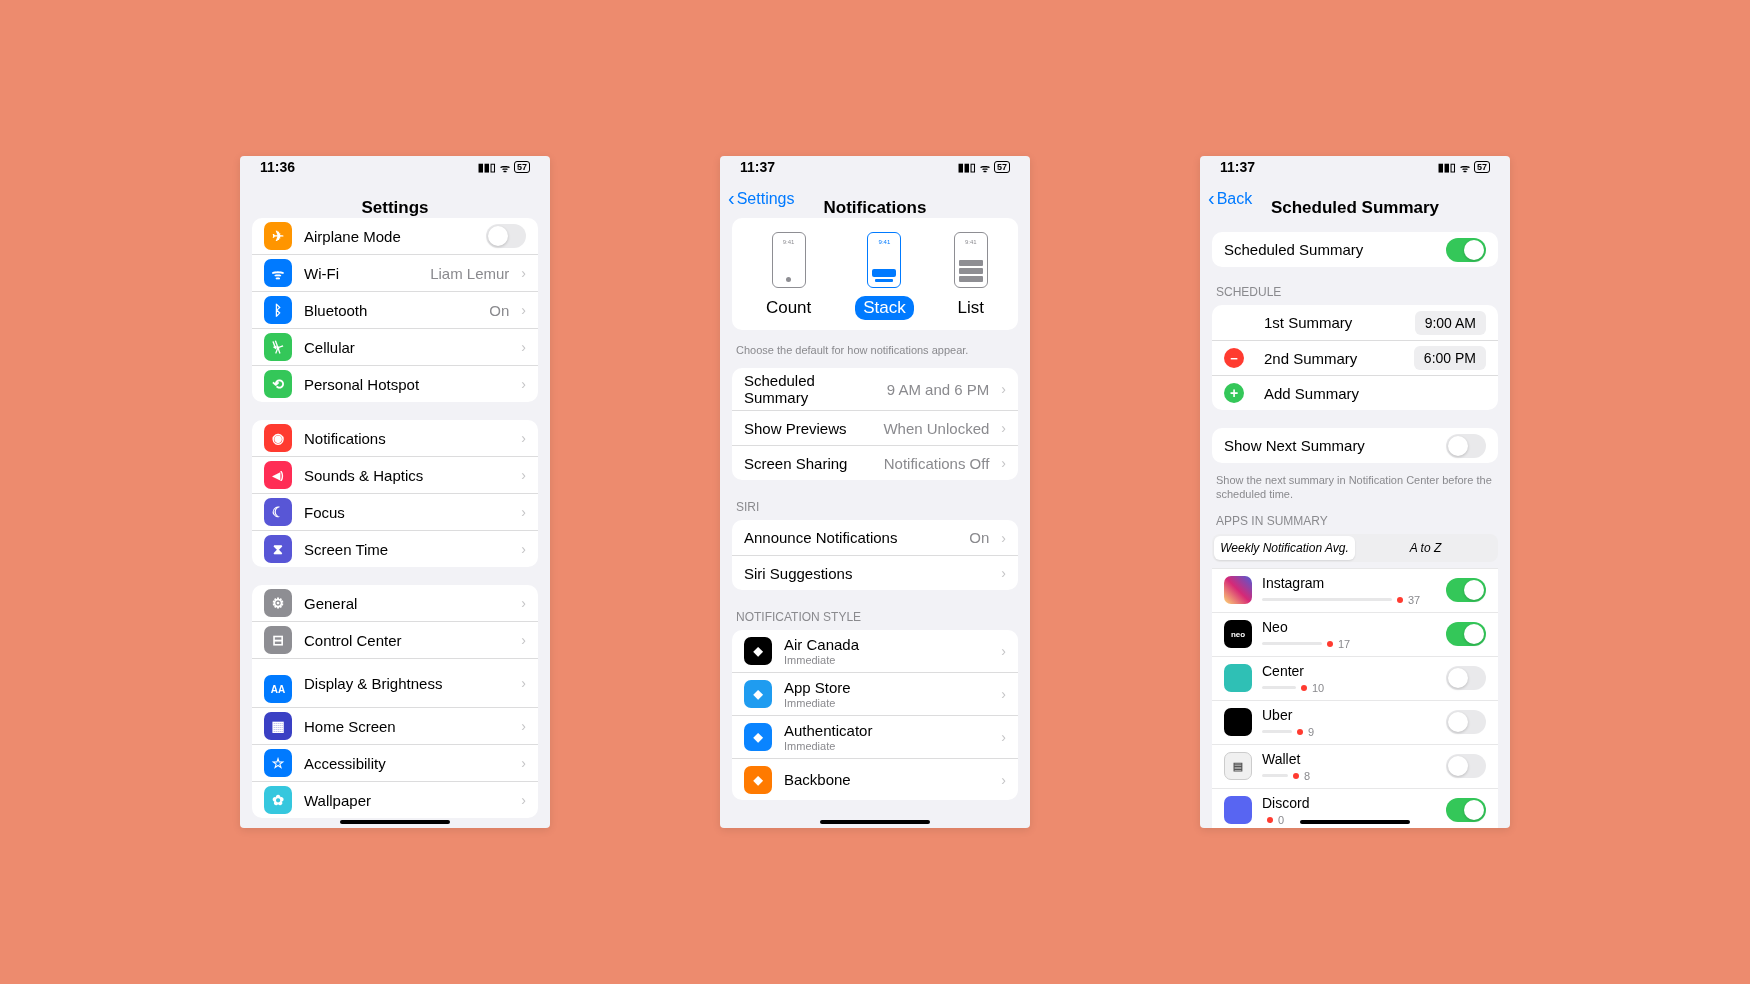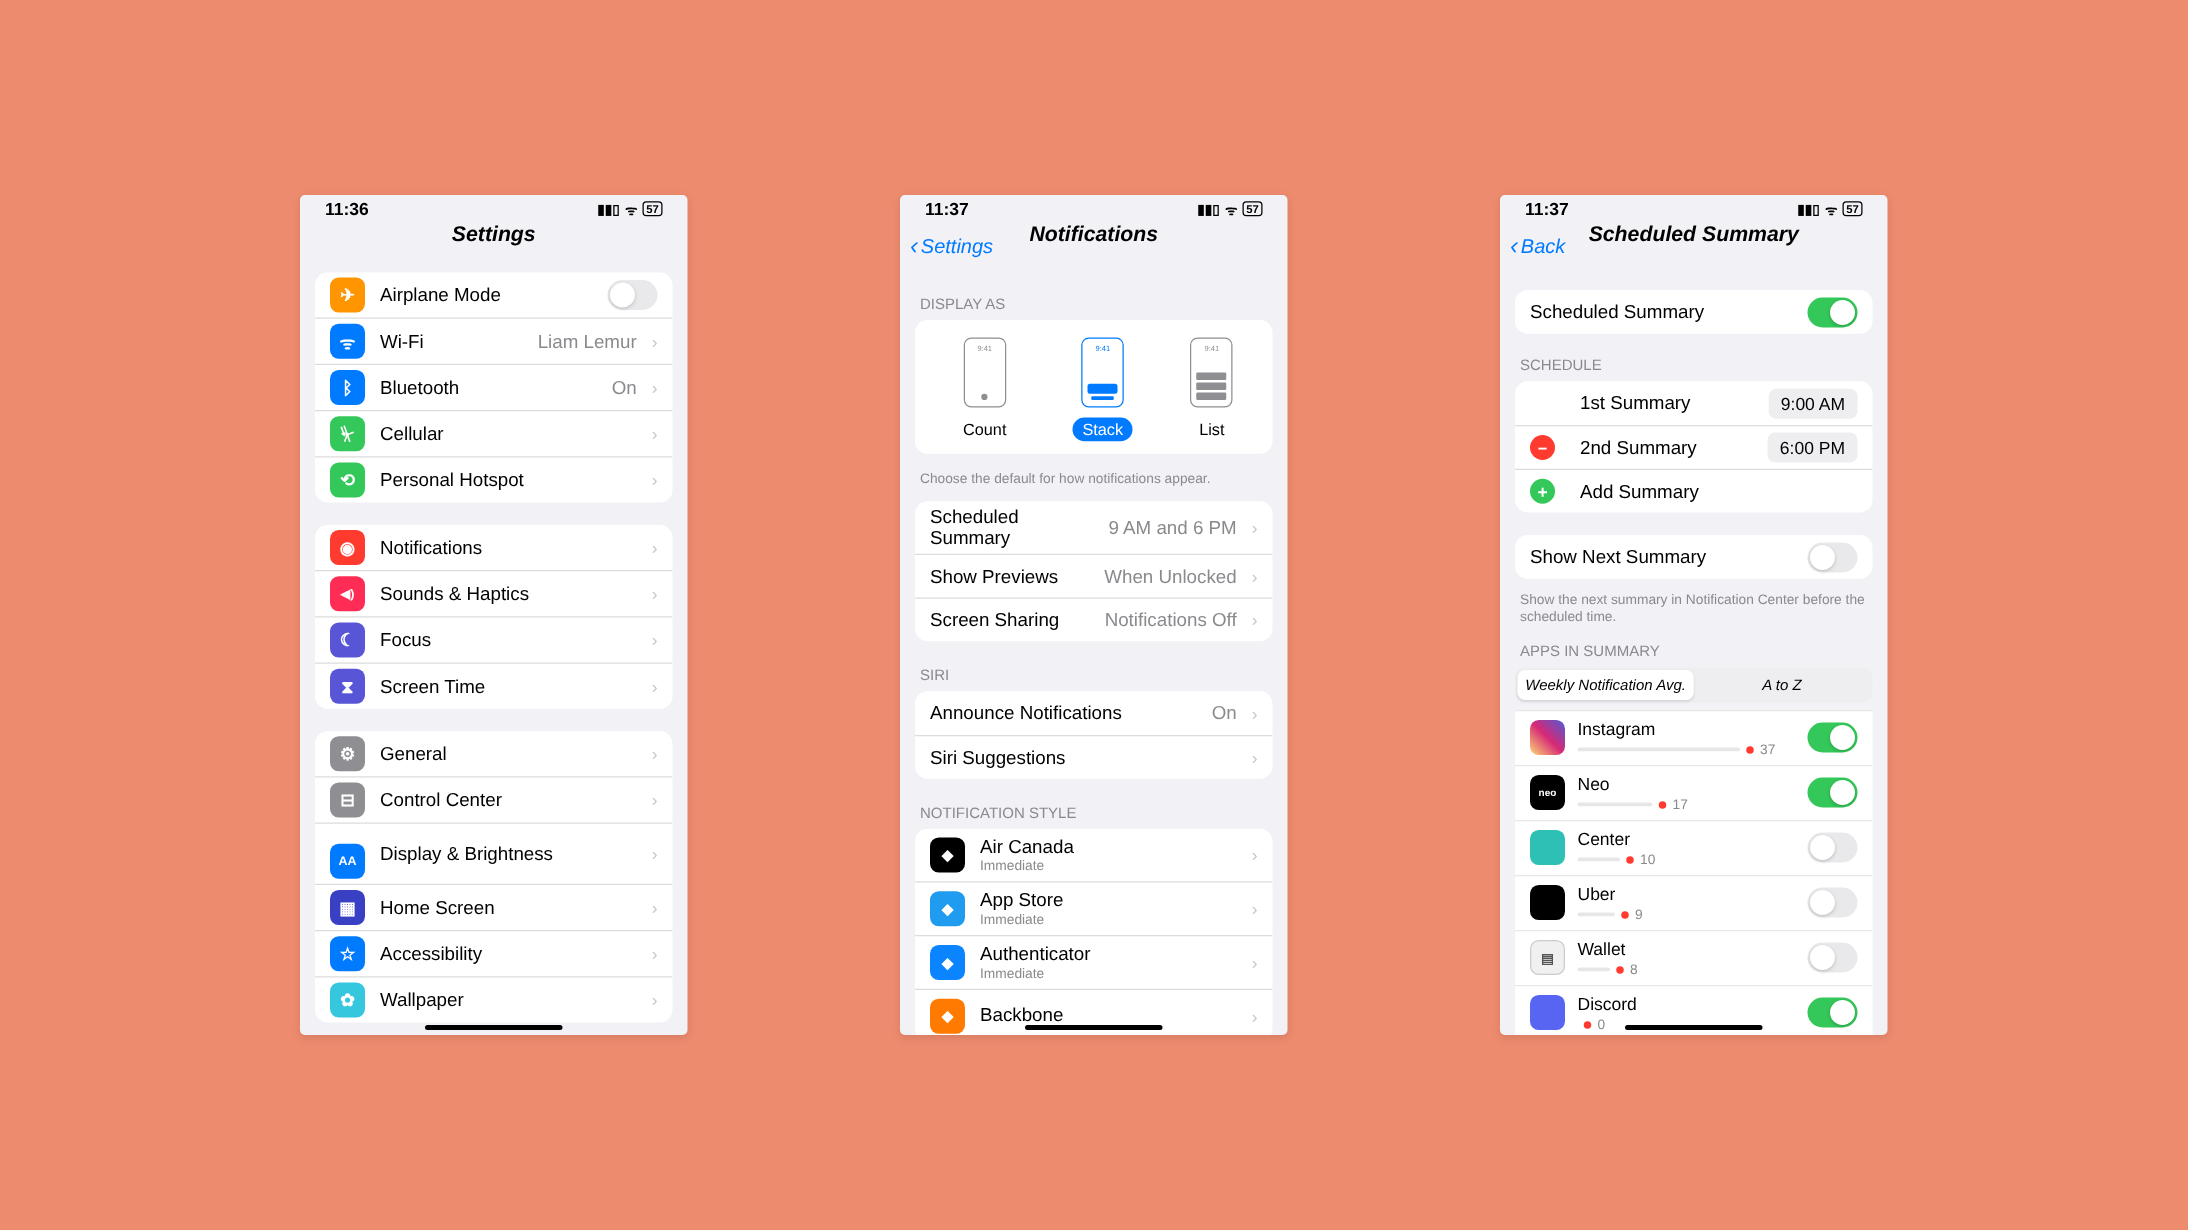--- a/index.html
+++ b/index.html
@@ -29,25 +29,24 @@
     align-items: center;
     padding: 0 20px;
     font-size: 14px;
     font-weight: 600;
     color: #000;
   }
   .status-right { display: flex; gap: 4px; align-items: center; font-size: 11px; }
   .nav-bar {
     height: 40px;
     display: flex;
-    align-items: flex-start;
+    align-items: flex-end;
     justify-content: center;
     position: relative;
     padding: 0 10px;
-    font-style: italic;
   }
   .nav-title { font-size: 17px; font-weight: 600; color: #000; }
   .nav-back {
     position: absolute;
     left: 8px;
     top: 50%;
     transform: translateY(-50%);
     color: #007aff;
     font-size: 16px;
     display: flex;
@@ -104,21 +103,21 @@
   .mini-phone {
     width: 34px; height: 56px; border: 1.5px solid #8e8e93; border-radius: 6px;
     display: flex; flex-direction: column; align-items: center; justify-content: flex-end;
     padding: 3px; position: relative;
   }
   .mini-phone.selected { border-color: #007aff; }
   .mini-phone .mini-time { position: absolute; top: 6px; font-size: 6px; color: #8e8e93; }
   .mini-phone.selected .mini-time { color: #007aff; }
   .mini-bar { width: 24px; height: 3px; background: #8e8e93; border-radius: 1px; margin-bottom: 2px; }
   .mini-phone.selected .mini-bar { background: #007aff; }
-  .opt-label { font-size: 13px; color: #000; padding: 2px 8px; border-radius: 10px; }
+  .opt-label { font-size: 17px; color: #000; padding: 2px 8px; border-radius: 10px; }
   .opt-label.selected { background: #007aff; color: #fff; }
   .caption { font-size: 11px; color: #8a8a8e; padding: 6px 16px 12px; }
   .row2 .sub { font-size: 11px; color: #8a8a8e; }
   .row2 { min-height: 42px; padding: 6px 12px; }
   .row2 .text-col { flex: 1; display: flex; flex-direction: column; gap: 1px; justify-content: center; }
   
   .time-pill {
     background: #eeeef0; border-radius: 6px; padding: 4px 10px;
     font-size: 14px; color: #000;
   }
@@ -251,21 +250,20 @@
     </div>
   </div>
   <div class="nav-bar">
     <div class="nav-back">
       <span class="chevron-back">‹</span>
       <span>Settings</span>
     </div>
     <span class="nav-title">Notifications</span>
   </div>
 
-  <div class="section-header">Display As</div>
   <div class="group group-tight">
     <div class="display-as" id="displayAs">
         <div class="display-opt">
           <div class="mini-phone">
             <div class="mini-time">9:41</div>
             <div style="width: 5px; height: 5px; border-radius: 50%; background: rgb(142, 142, 147); margin-bottom: 2px;"></div>
           </div>
           <span class="opt-label">Count</span>
         </div>
         <div class="display-opt">

